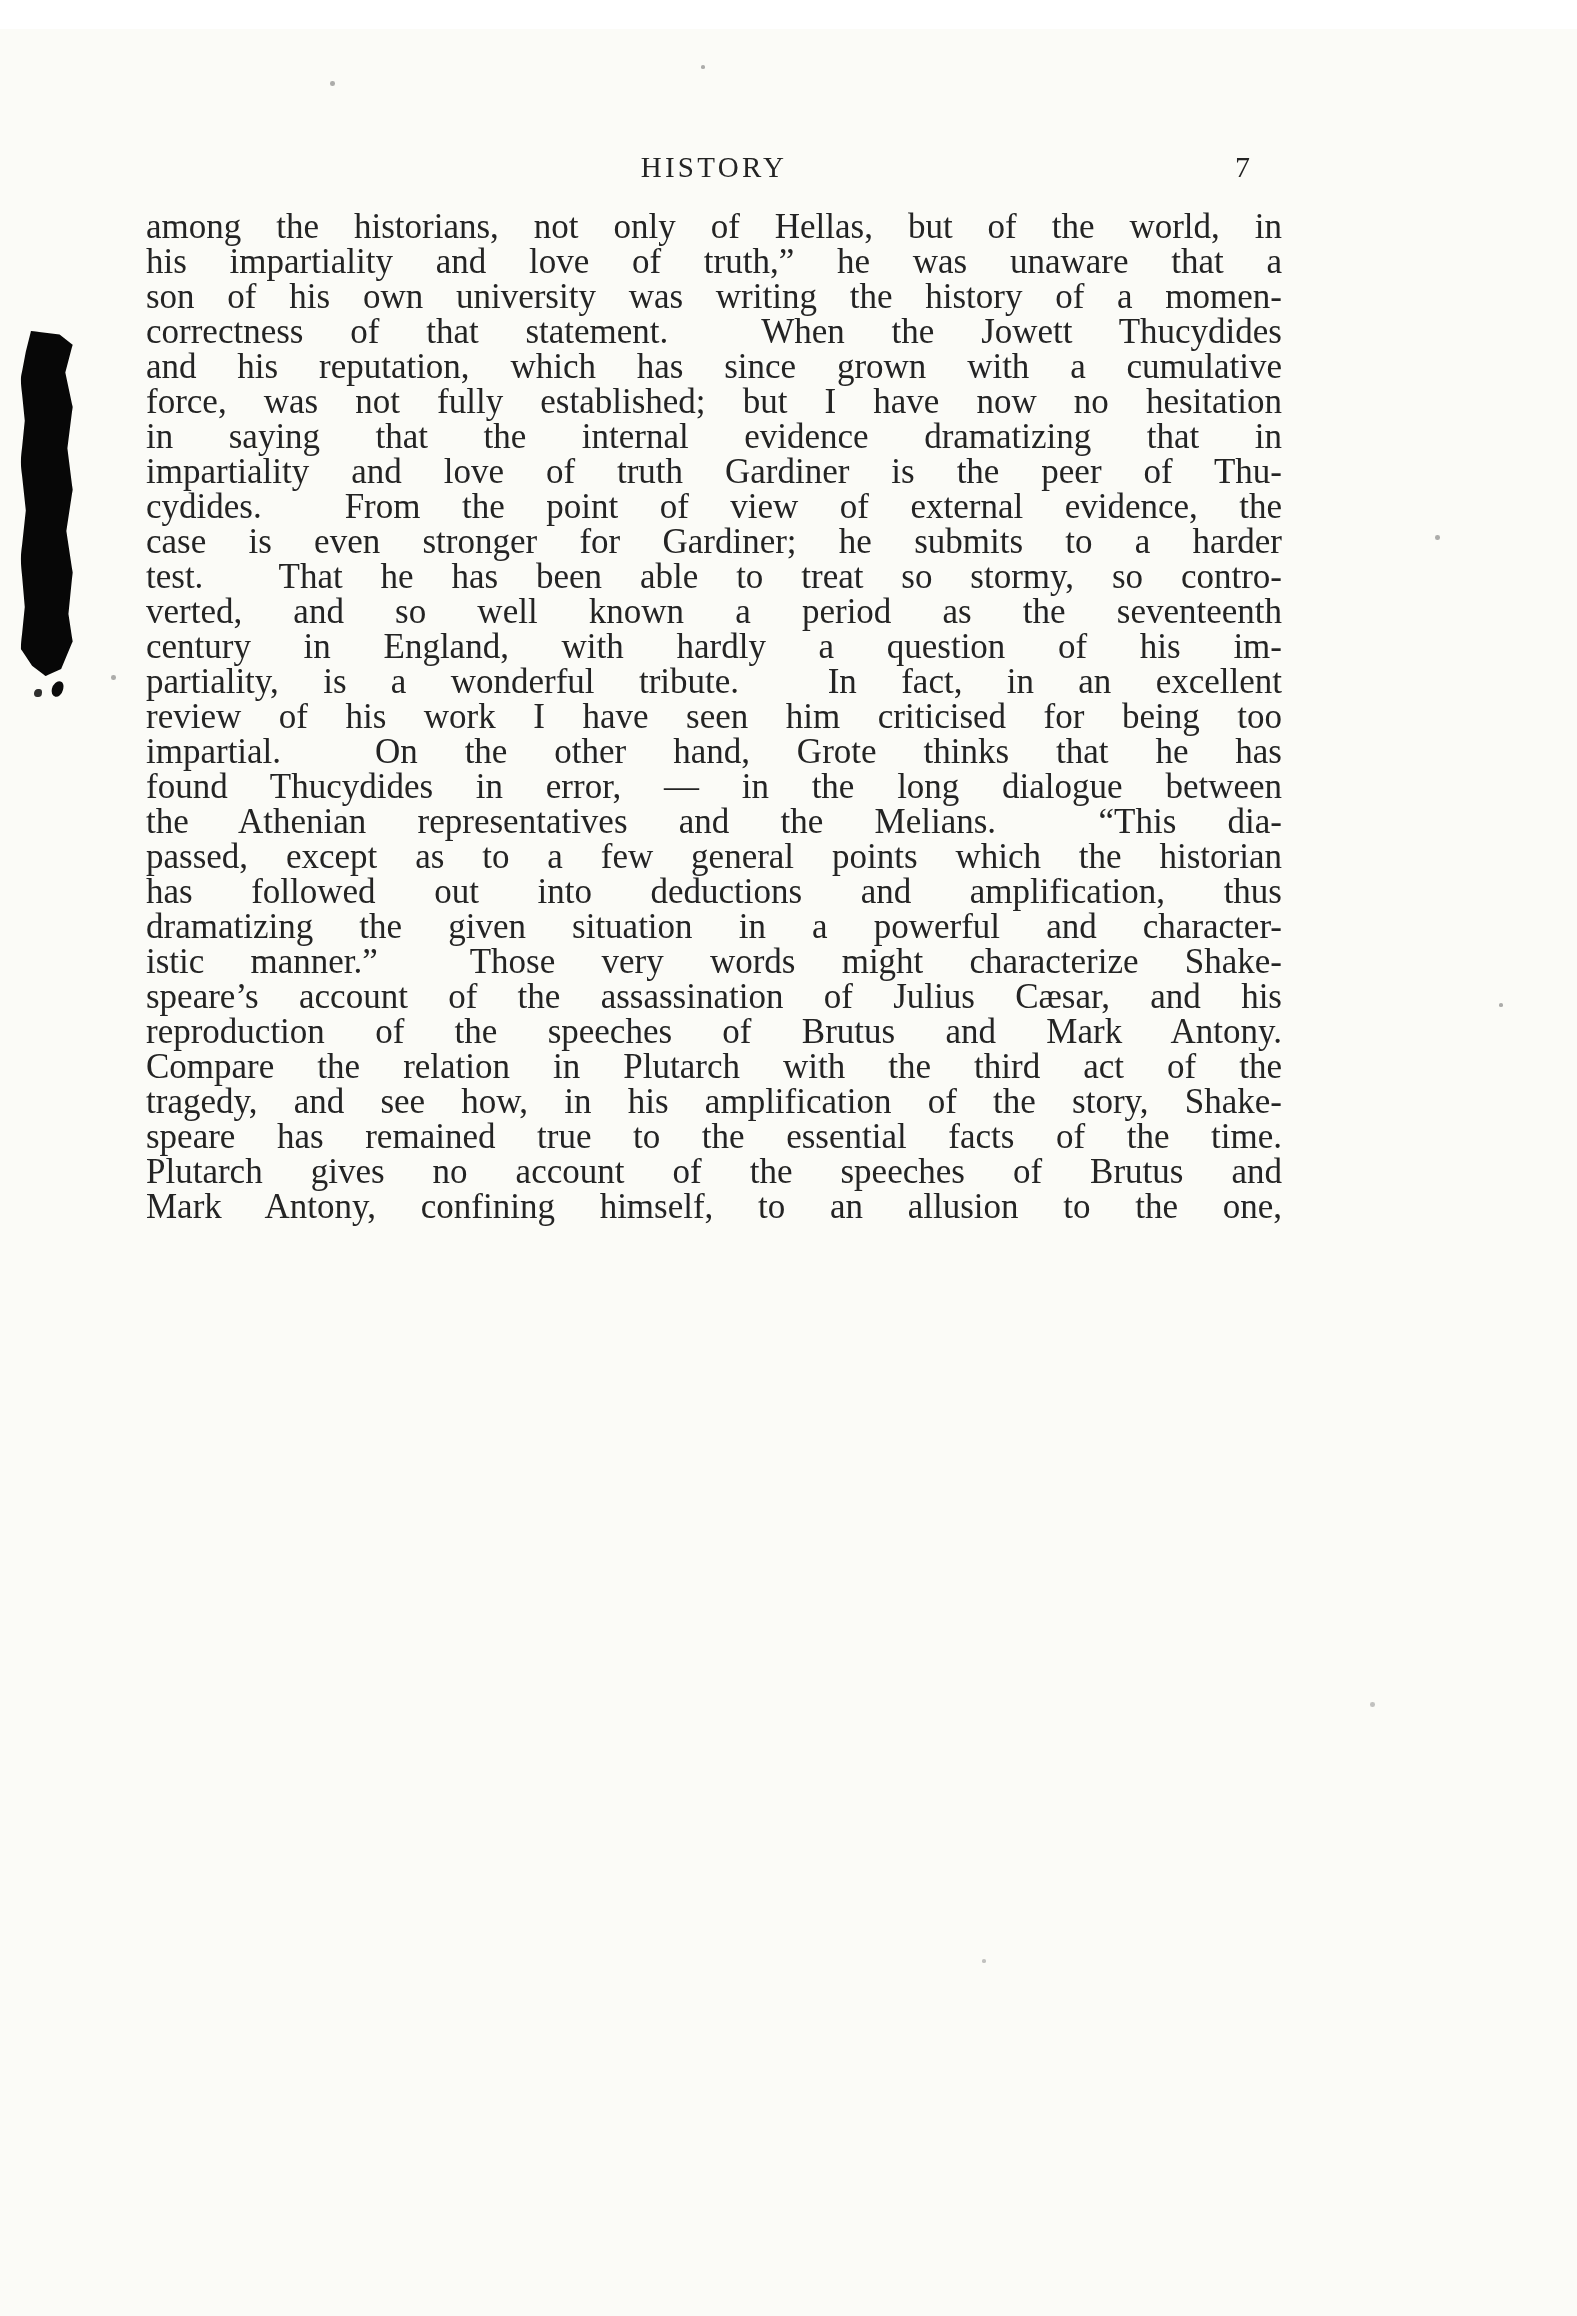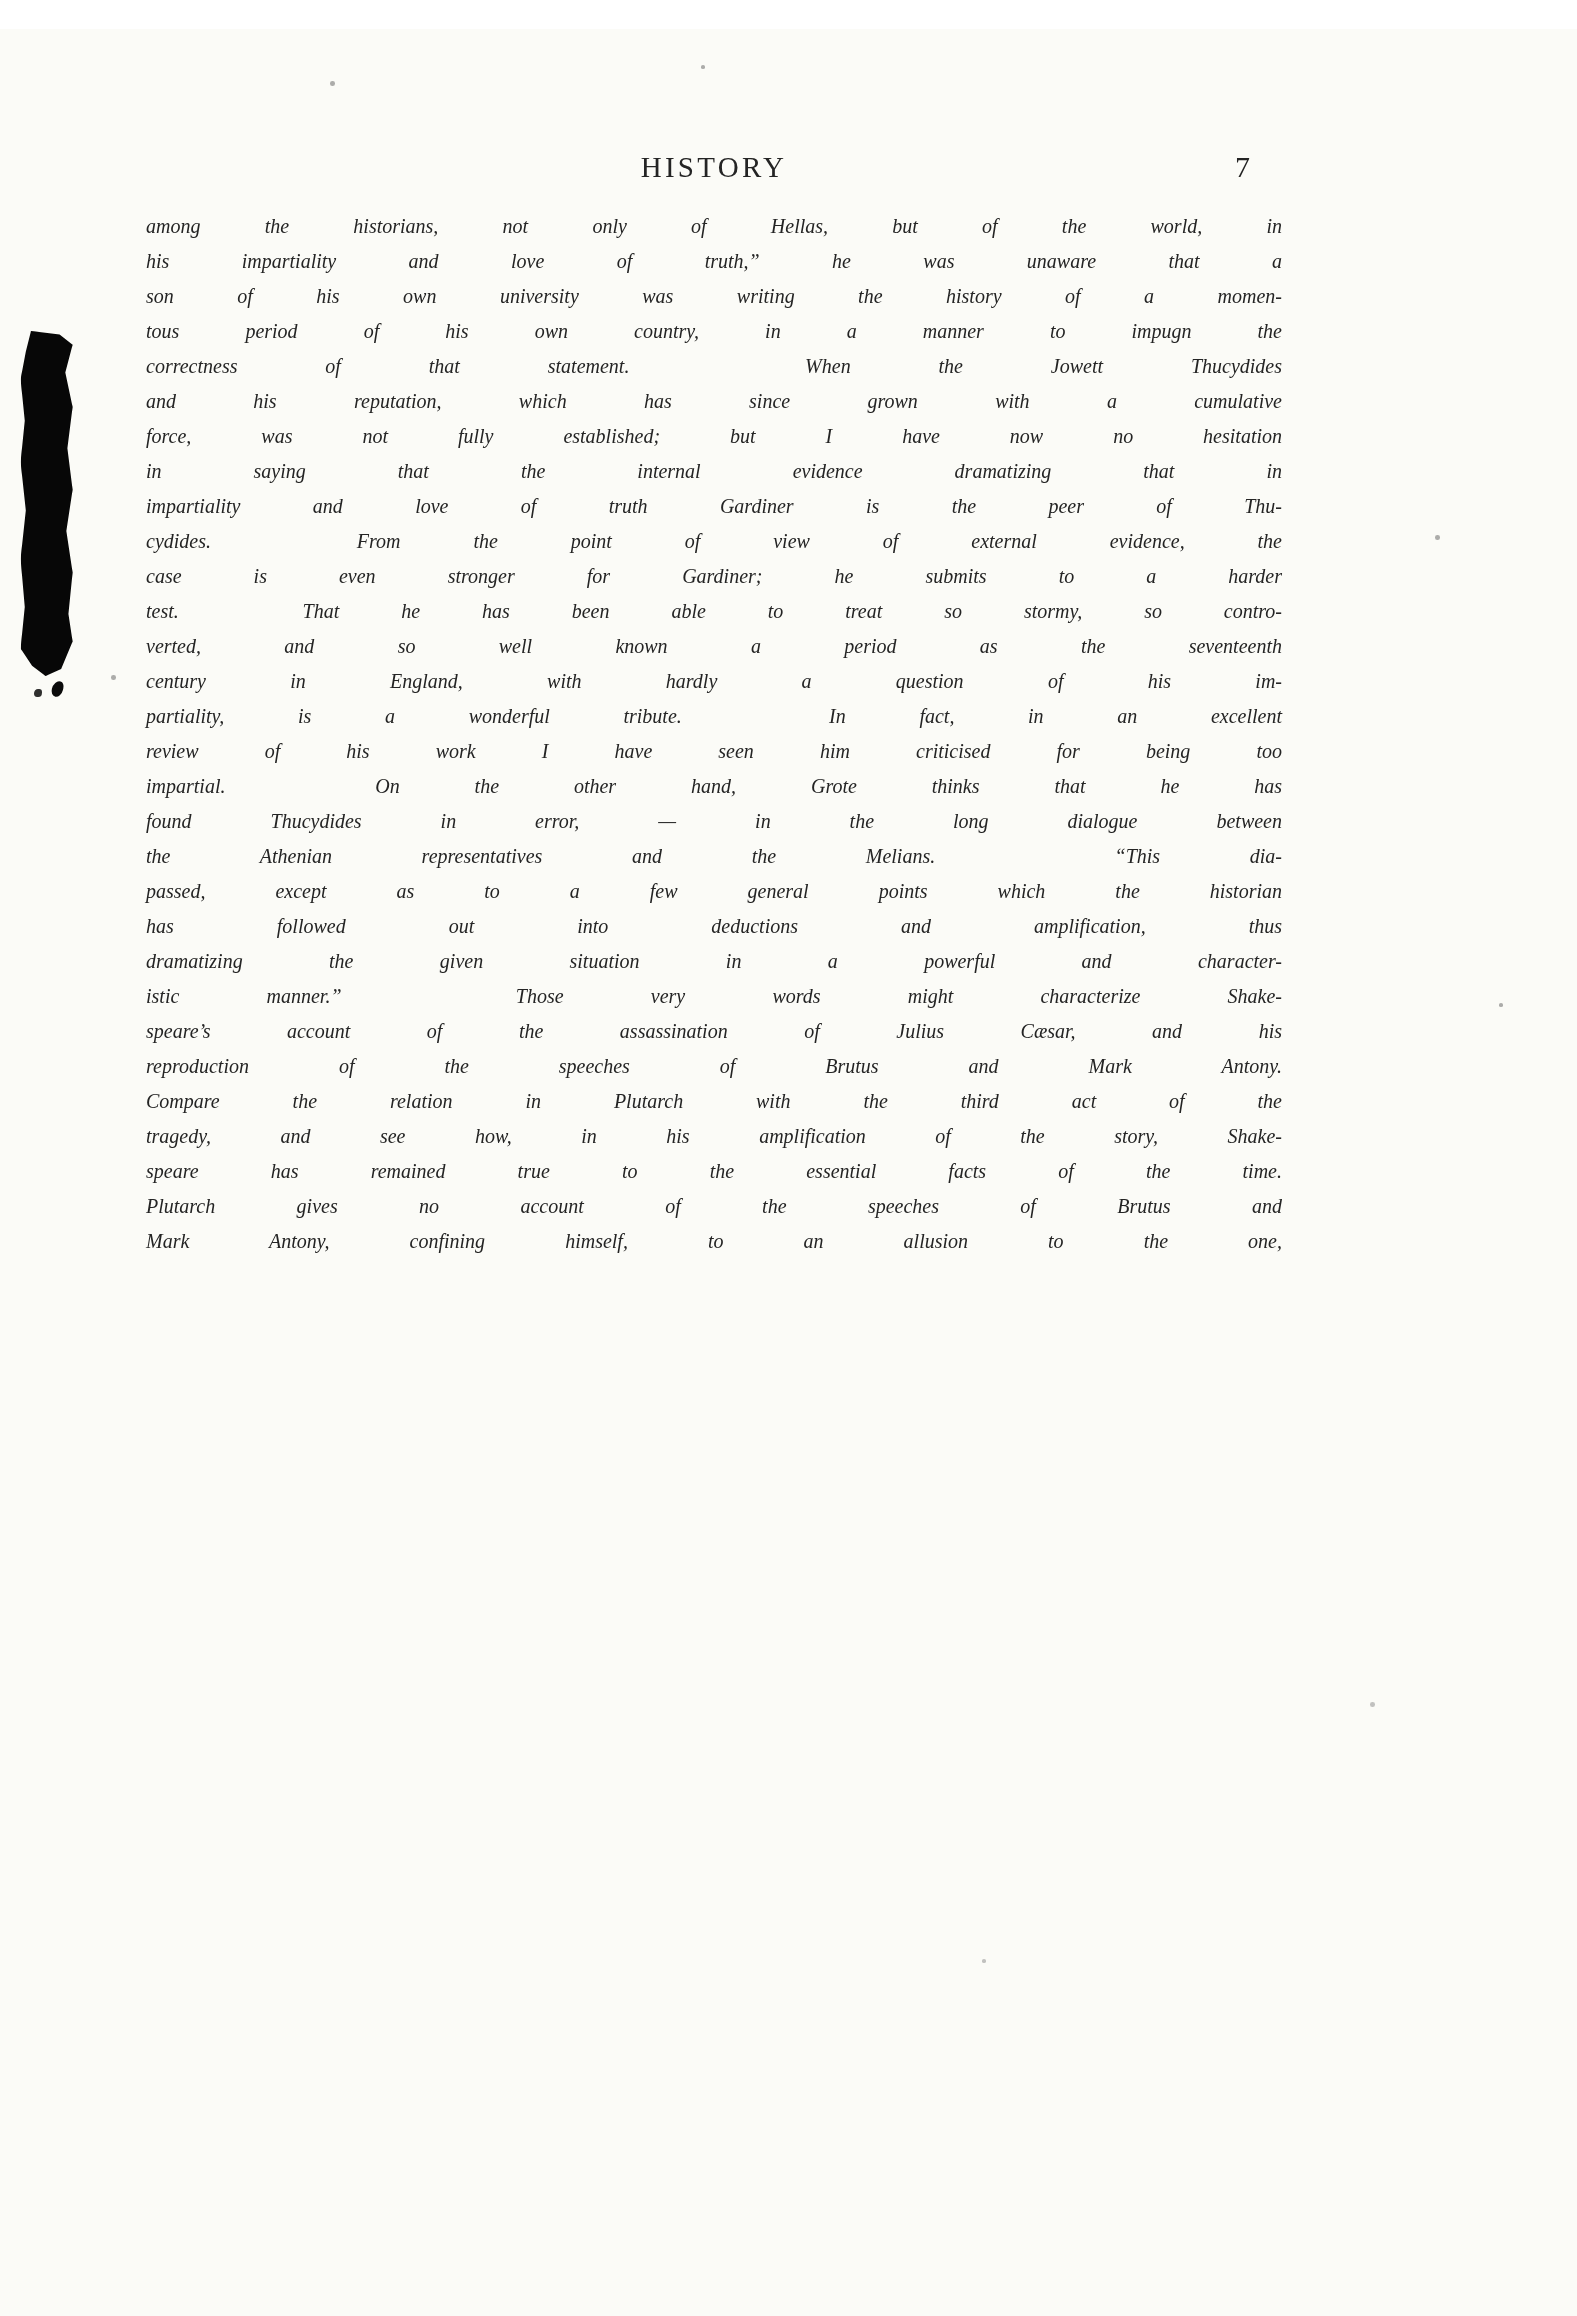--- a/index.html
+++ b/index.html
@@ -37,23 +37,22 @@
     position: absolute;
     right: 32px;
     top: -0.9px;
     font-size: 30px;
   }
   .text-block {
     position: absolute;
     left: 146px;
     top: 180px;
     width: 1136px;
-    font-size: 20px;
+    font-size: 35px;
     line-height: 35px;
-    font-style: italic;
   }
   .line {
     text-align: justify;
     text-align-last: justify;
     word-spacing: 0.9px;
   }
   
   .scan-bar {
     position: absolute;
     left: 20.6px;
@@ -103,21 +102,20 @@
 
   <header class="page-header">
     <span class="running-title">HISTORY</span>
     <span class="page-number">7</span>
   </header>
 
   <main class="text-block">
       <div class="line">among the historians, not only of Hellas, but of the world, in</div>
       <div class="line">his impartiality and love of truth,” he was unaware that a</div>
       <div class="line">son of his own university was writing the history of a momen-</div>
-      <div class="line">tous period of his own country, in a manner to impugn the</div>
       <div class="line">correctness of that statement.&nbsp; When the Jowett Thucydides</div>
       <div class="line">and his reputation, which has since grown with a cumulative</div>
       <div class="line">force, was not fully established; but I have now no hesitation</div>
       <div class="line">in saying that the internal evidence dramatizing that in</div>
       <div class="line">impartiality and love of truth Gardiner is the peer of Thu-</div>
       <div class="line">cydides.&nbsp; From the point of view of external evidence, the</div>
       <div class="line">case is even stronger for Gardiner; he submits to a harder</div>
       <div class="line">test.&nbsp; That he has been able to treat so stormy, so contro-</div>
       <div class="line">verted, and so well known a period as the seventeenth</div>
       <div class="line">century in England, with hardly a question of his im-</div>

